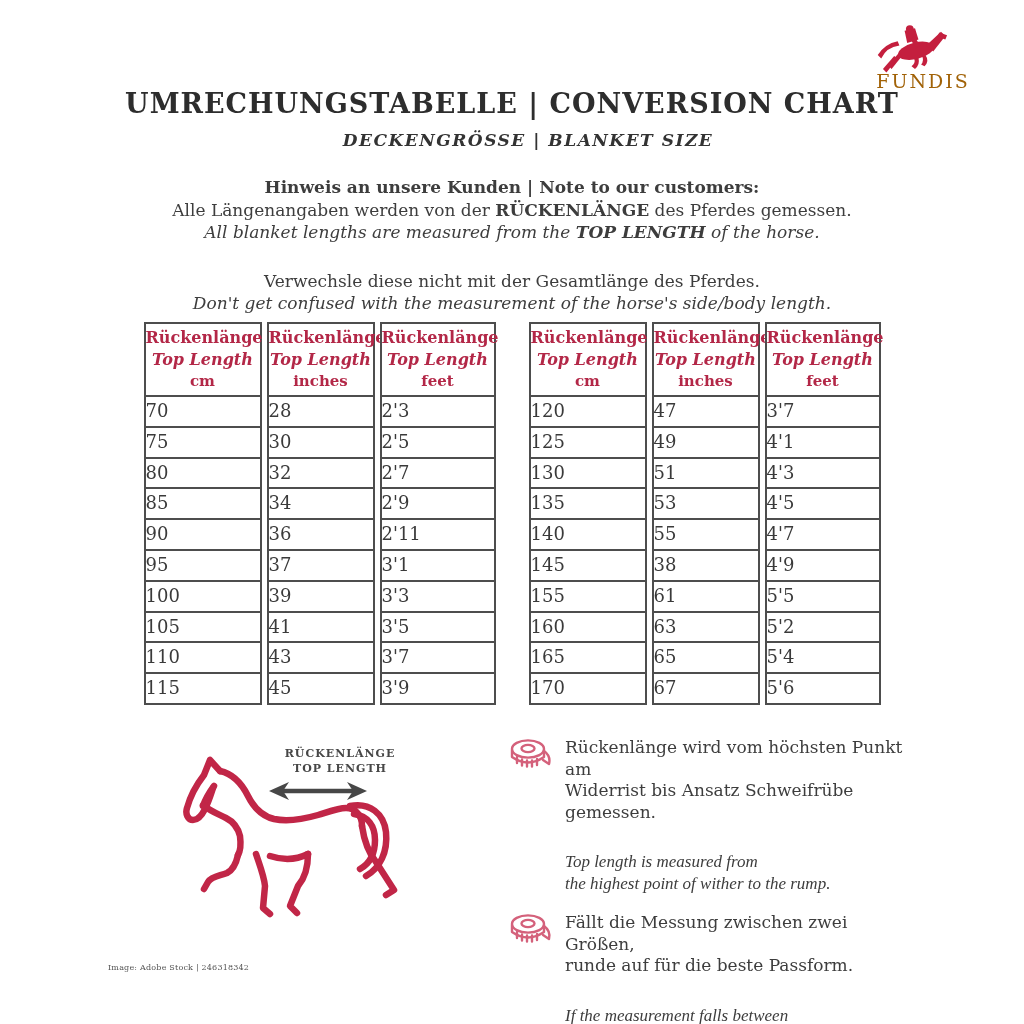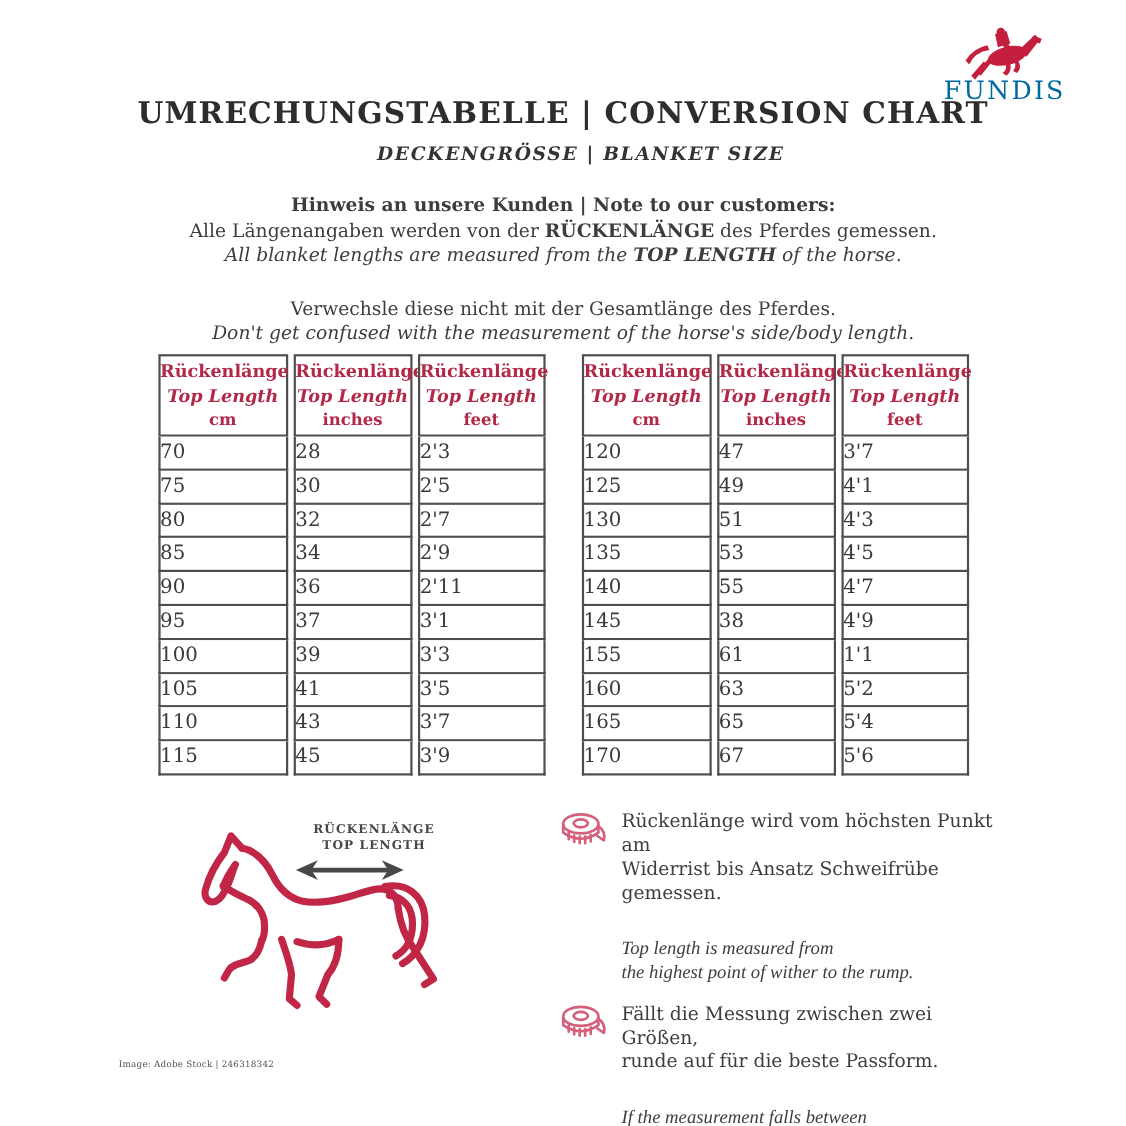--- a/index.html
+++ b/index.html
@@ -6,21 +6,21 @@
   body{
     width:1024px;height:1024px;background:#ffffff;position:relative;
     font-family:"DejaVu Serif", serif;color:#3d3d3d;overflow:hidden;
   }
   .page{position:absolute;inset:0;}
 
   
   .logo{position:absolute;top:22px;right:34px;width:132px;}
   .logo svg{display:block;margin:0 0 0 18px;}
   .logo-brand{
-    font-size:23px;color:#0369a1;letter-spacing:2px;text-align:left;
+    font-size:19px;color:#a16207;letter-spacing:2px;text-align:center;
     margin-top:-6px;padding-right:2px;
   }
 
   
   .title{
     position:absolute;top:88px;left:0;width:100%;margin:0;text-align:center;
     font-size:27px;font-weight:bold;letter-spacing:1px;color:#2d2d2d;
   }
   .subtitle{
     position:absolute;top:130px;left:16px;width:100%;margin:0;text-align:center;
@@ -187,21 +187,21 @@
         <div class="cell">53</div>
         <div class="cell">4'5</div>
         <div class="cell">140</div>
         <div class="cell">55</div>
         <div class="cell">4'7</div>
         <div class="cell">145</div>
         <div class="cell">38</div>
         <div class="cell">4'9</div>
         <div class="cell">155</div>
         <div class="cell">61</div>
-        <div class="cell">1'1</div>
+        <div class="cell">5'5</div>
         <div class="cell">160</div>
         <div class="cell">63</div>
         <div class="cell">5'2</div>
         <div class="cell">165</div>
         <div class="cell">65</div>
         <div class="cell">5'4</div>
         <div class="cell">170</div>
         <div class="cell">67</div>
         <div class="cell">5'6</div>
       </div>

